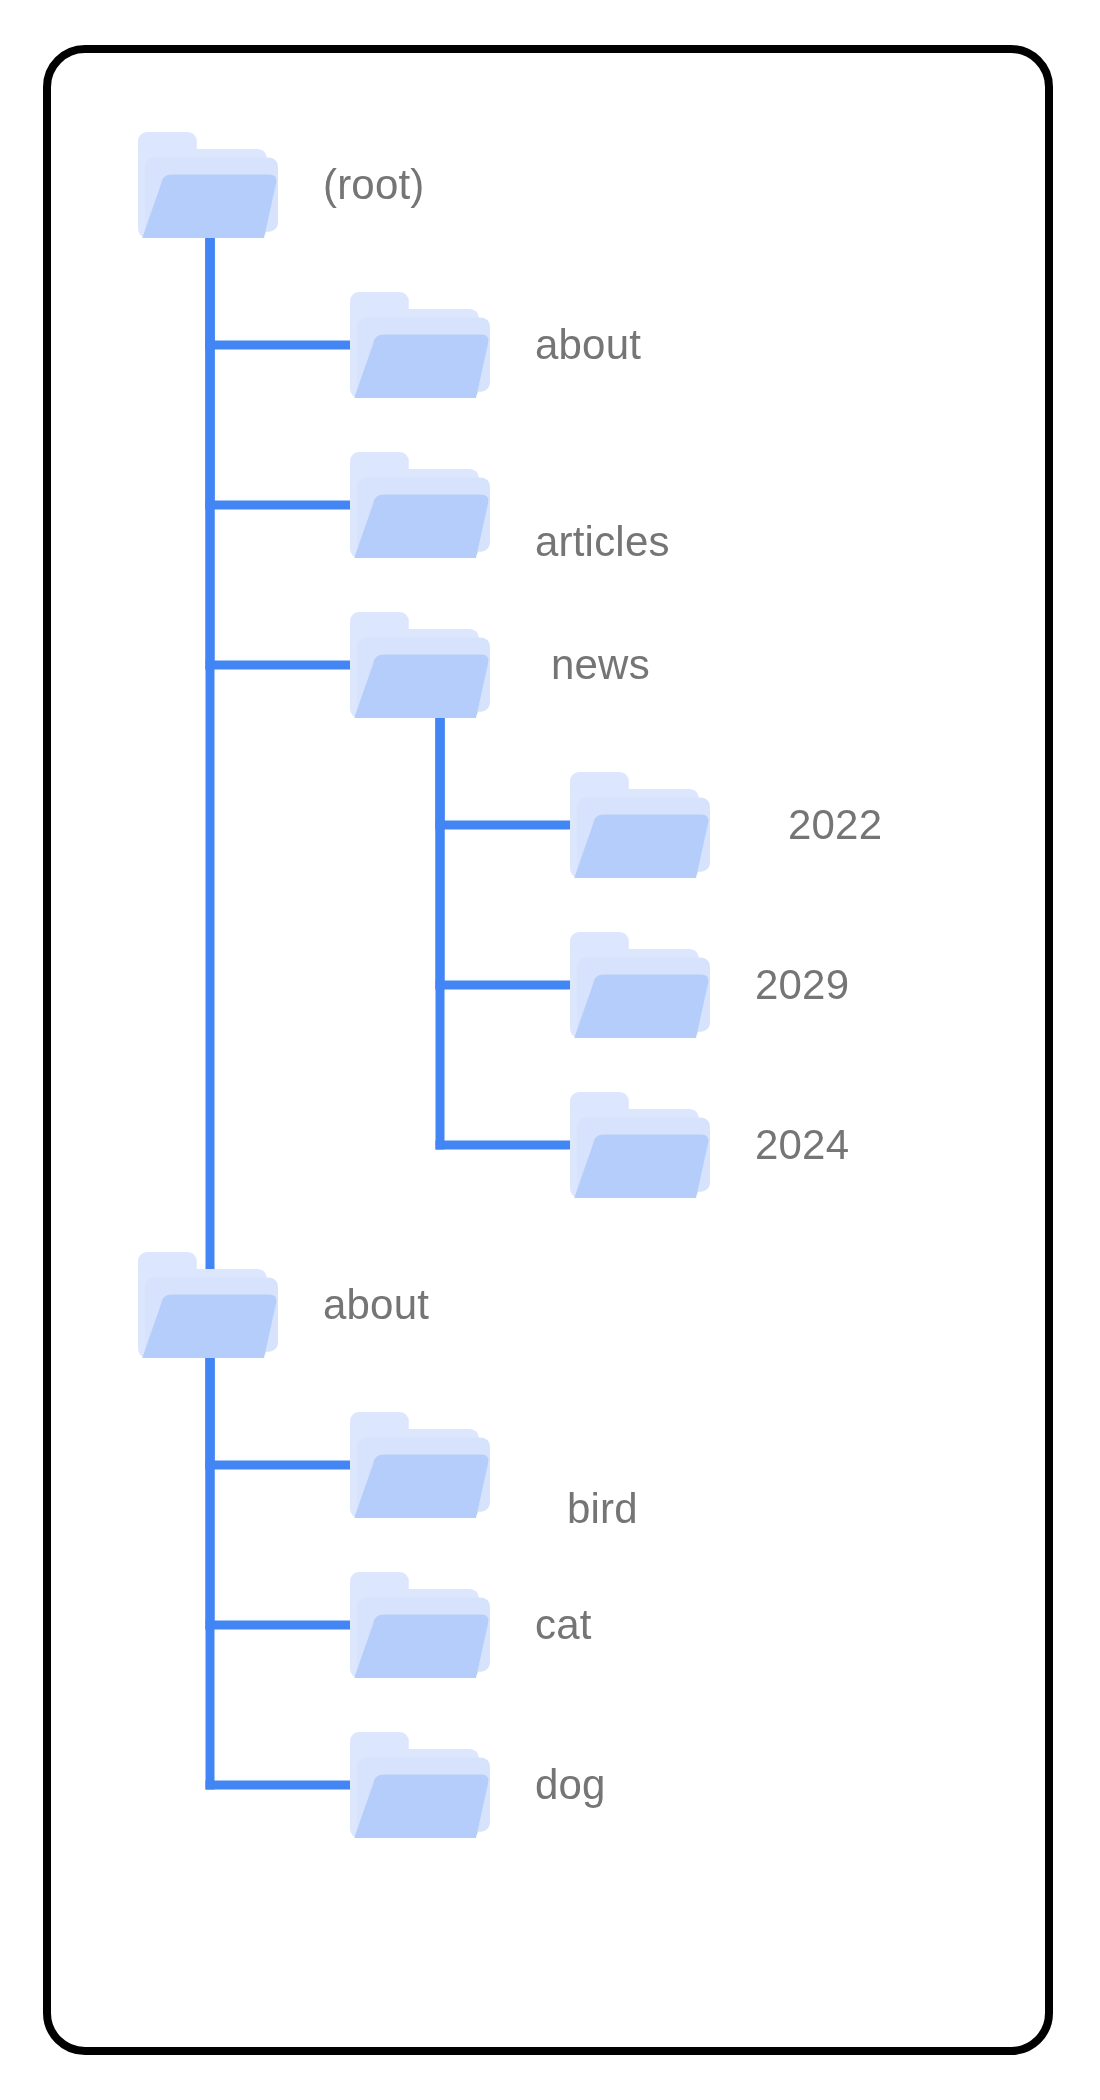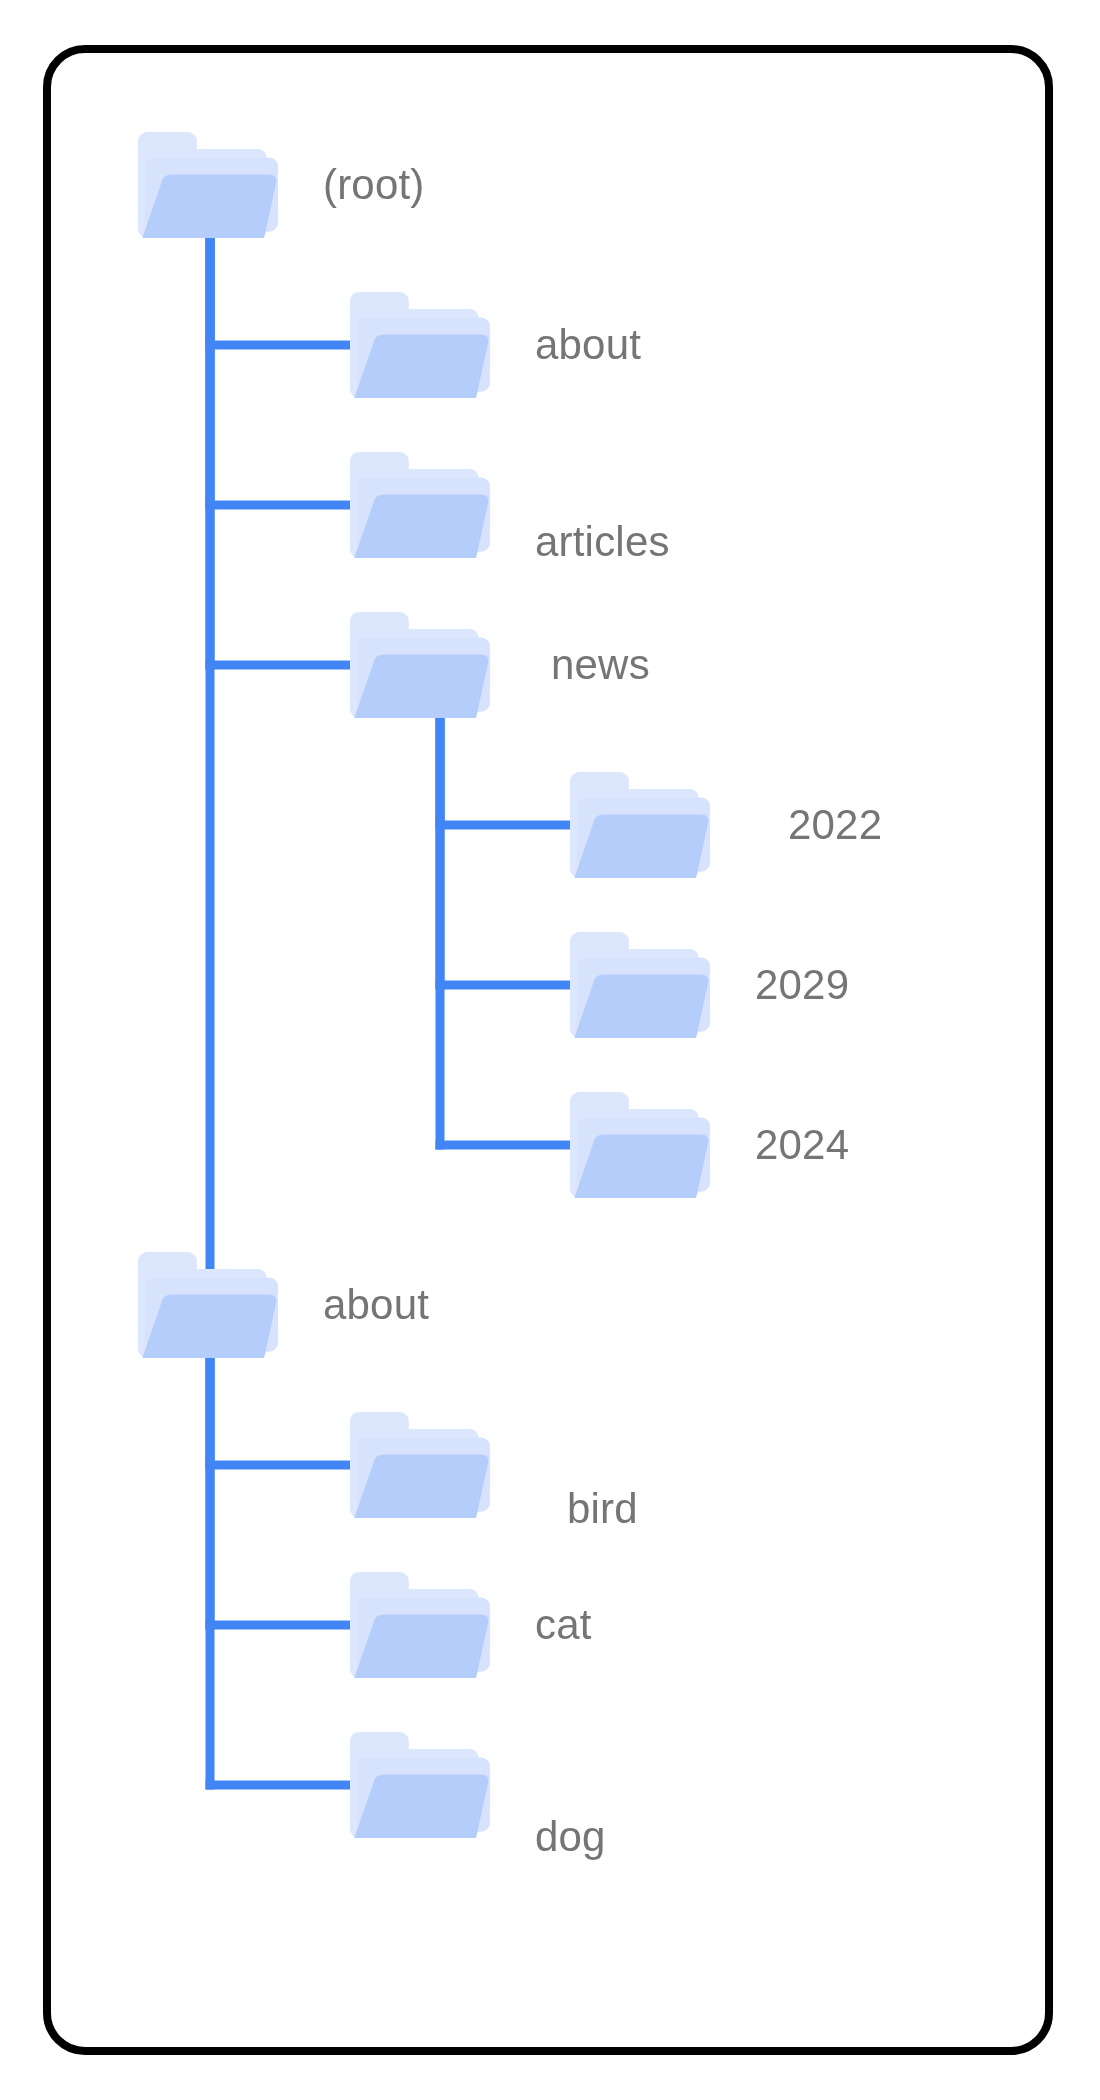--- a/index.html
+++ b/index.html
@@ -142,15 +142,15 @@
       <div class="node-label" style="left: 323px; top: 185px;">(root)</div>
       <div class="node-label" style="left: 535px; top: 345px; text-align: right;">about</div>
       <div class="node-label" style="left: 535px; top: 505px; margin-top: 37px;">articles</div>
       <div class="node-label" style="left: 535px; top: 665px; margin-left: 16px;">news</div>
       <div class="node-label" style="left: 755px; top: 825px; margin-left: 33px;">2022</div>
       <div class="node-label" style="left: 755px; top: 985px;">2029</div>
       <div class="node-label" style="left: 755px; top: 1145px;">2024</div>
       <div class="node-label" style="left: 323px; top: 1305px;">about</div>
       <div class="node-label" style="left: 535px; top: 1509px; margin-left: 32px;">bird</div>
       <div class="node-label" style="left: 535px; top: 1625px;">cat</div>
-      <div class="node-label" style="left: 535px; top: 1837px;">dog</div>
+      <div class="node-label" style="left: 535px; top: 1785px;">dog</div>
     </div>
 </div>
 
 </body></html>

